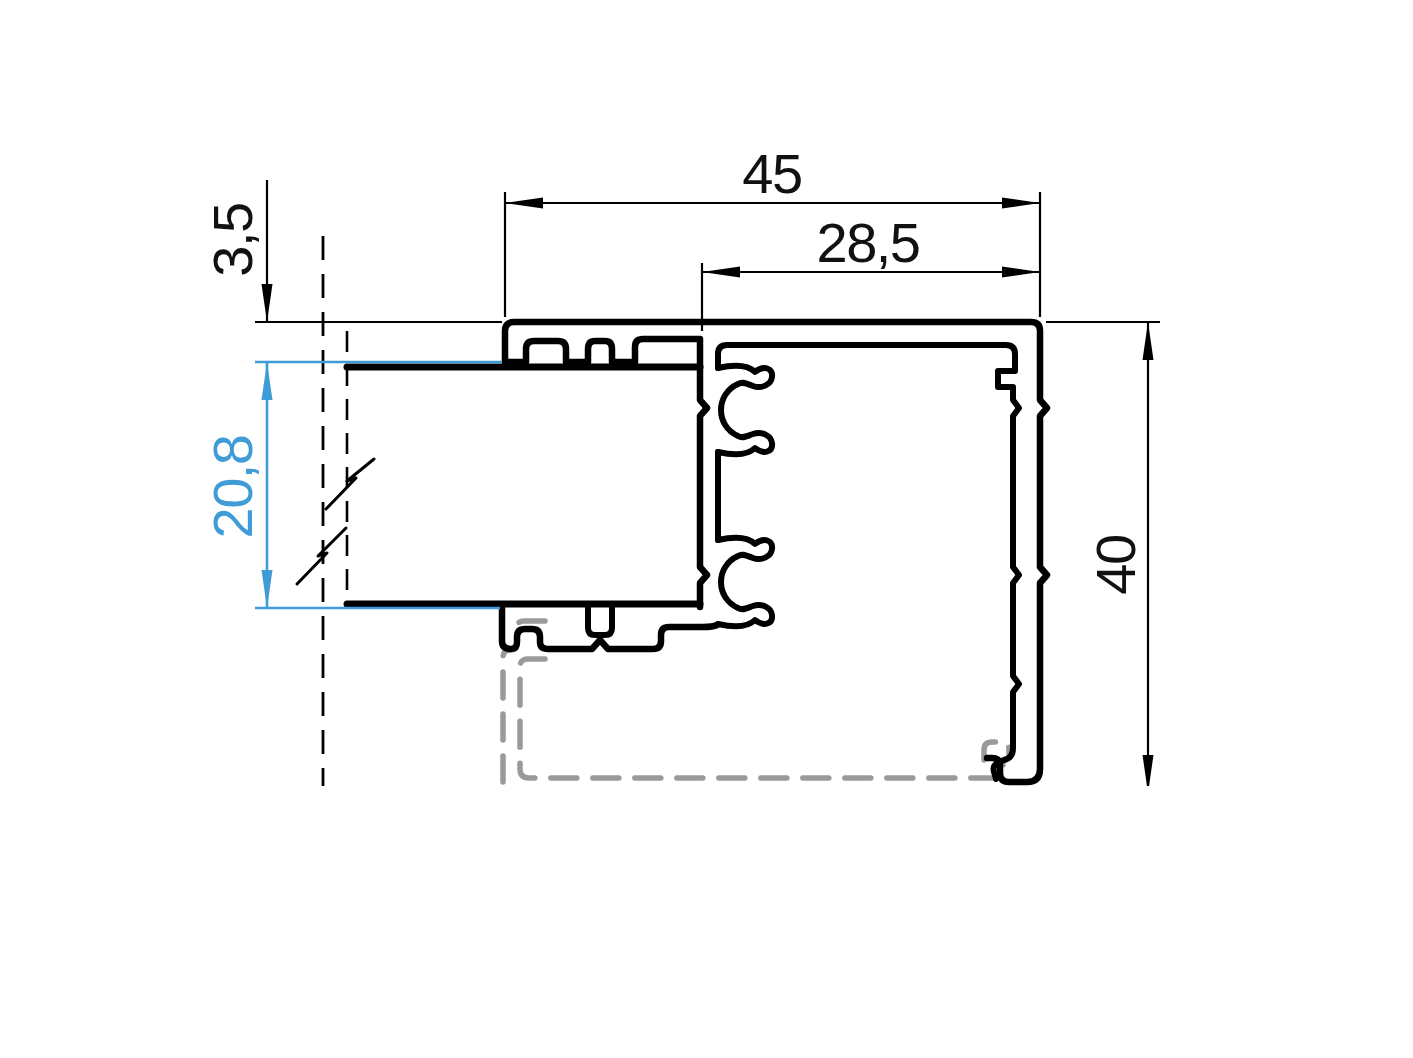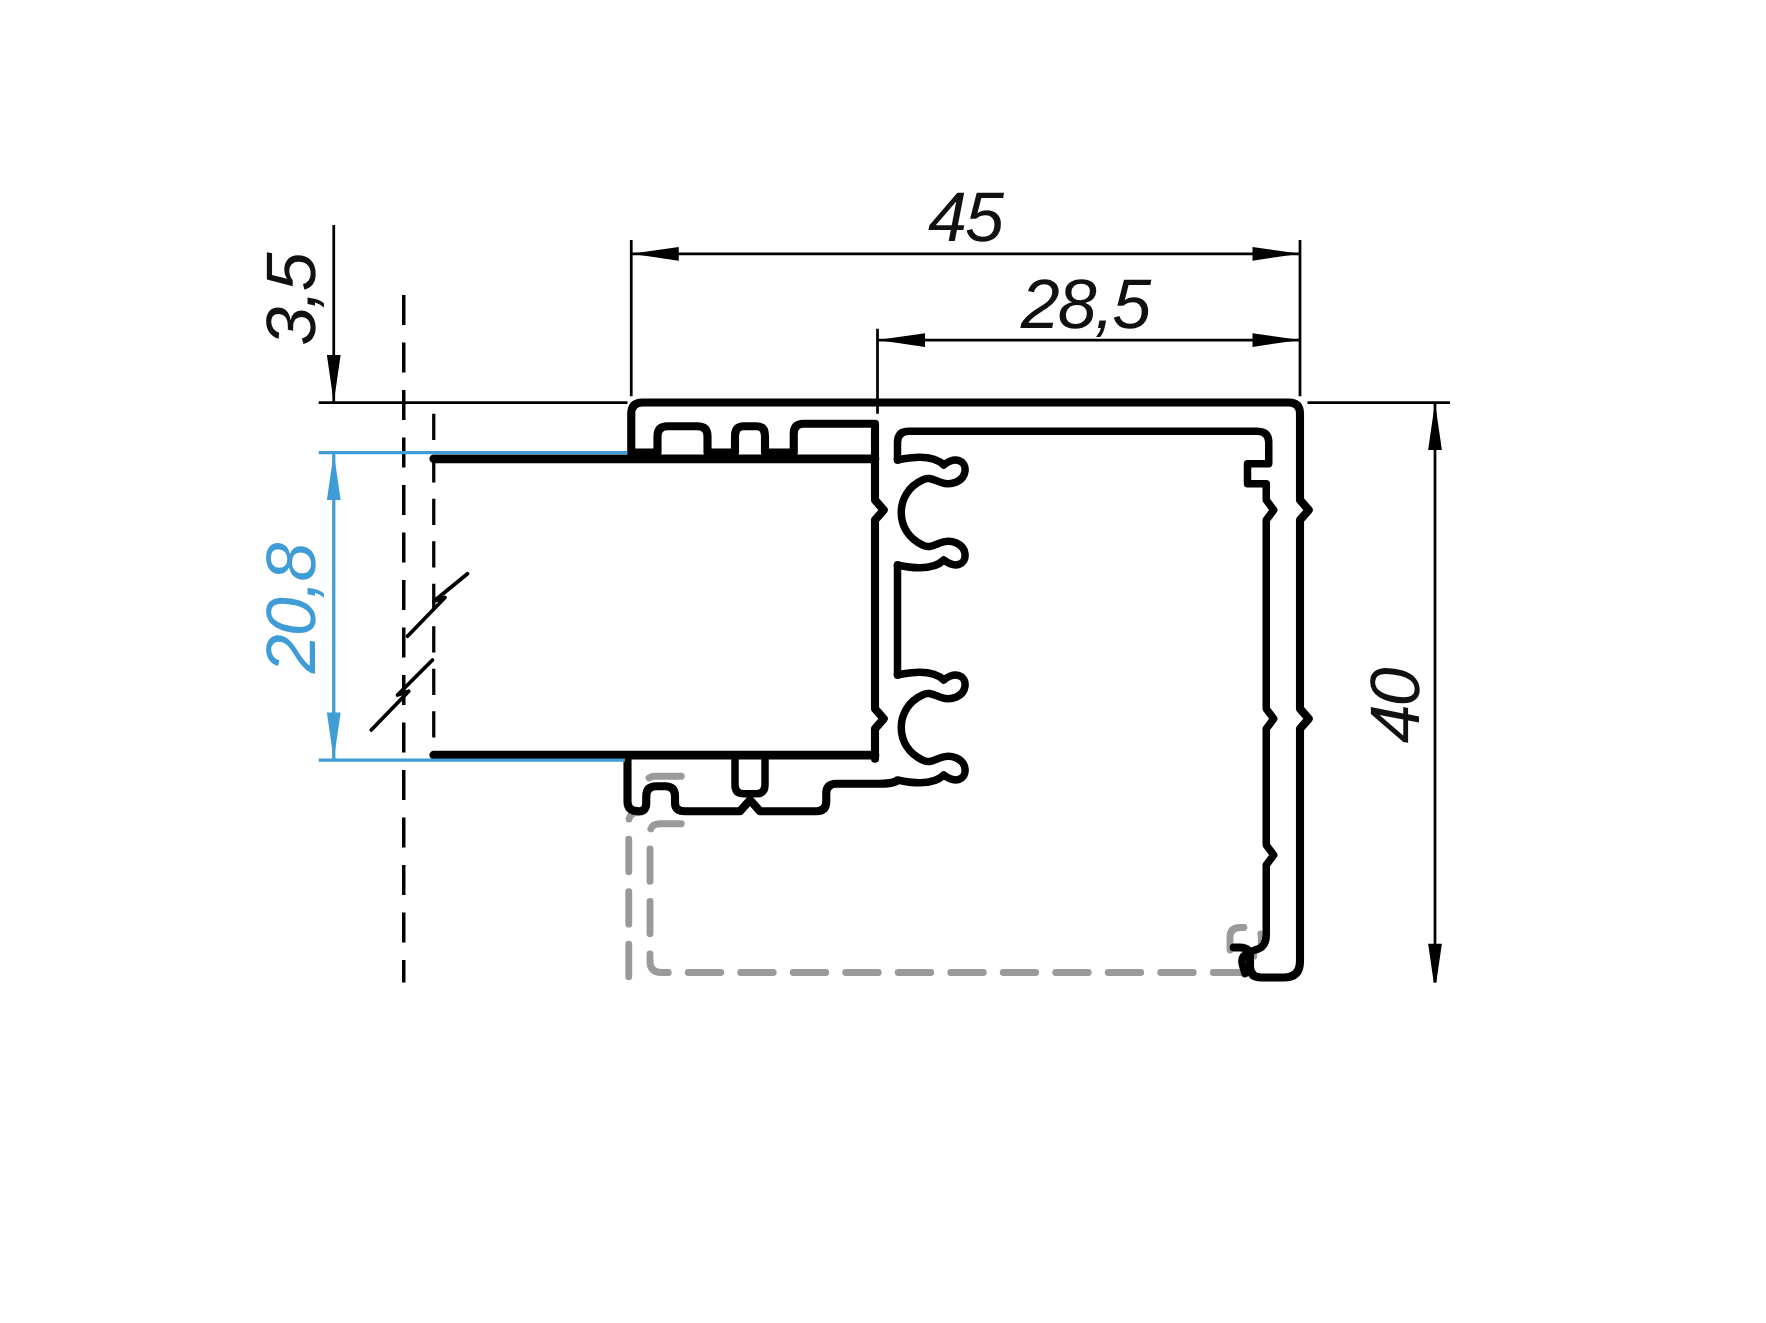--- a/index.html
+++ b/index.html
@@ -2,21 +2,21 @@
 <html style="--color-line: #000000; --color-accent: #3f9cd6; --color-phantom: #9a9a9a; --color-background: #ffffff;"><head>
 <meta charset="utf-8">
 <style>
   :root{
     --color-line:#000000;
     --color-accent:#3f9cd6;
     --color-phantom:#9a9a9a;
     --color-background:#ffffff;
   }
   html,body{margin:0;padding:0;background:var(--color-background);}
-  .stage{width:1413px;height:786px;position:relative;background:var(--color-background);font-style:italic;}
+  .stage{width:1413px;height:786px;position:relative;background:var(--color-background);}
   svg{display:block;}
   .outline{fill:none;stroke:var(--color-line);stroke-width:6.5;stroke-linejoin:round;stroke-linecap:round;}
   .outline-med{fill:none;stroke:var(--color-line);stroke-width:6;stroke-linejoin:round;stroke-linecap:round;}
   .glass{fill:none;stroke:var(--color-line);stroke-width:7;stroke-linecap:round;}
   .glass-edge{fill:none;stroke:var(--color-line);stroke-width:2.6;stroke-dasharray:21 13;}
   .centerline{fill:none;stroke:var(--color-line);stroke-width:2.8;stroke-dasharray:24 14;}
   .breakmark{fill:none;stroke:var(--color-line);stroke-width:3;stroke-linejoin:round;stroke-linecap:round;}
   .phantom{fill:none;stroke:var(--color-phantom);stroke-width:5.5;stroke-dasharray:26 16;stroke-linecap:round;stroke-linejoin:round;}
   .dim{fill:none;stroke:var(--color-line);stroke-width:2.2;}
   .dim-accent{fill:none;stroke:var(--color-accent);stroke-width:2.6;}

